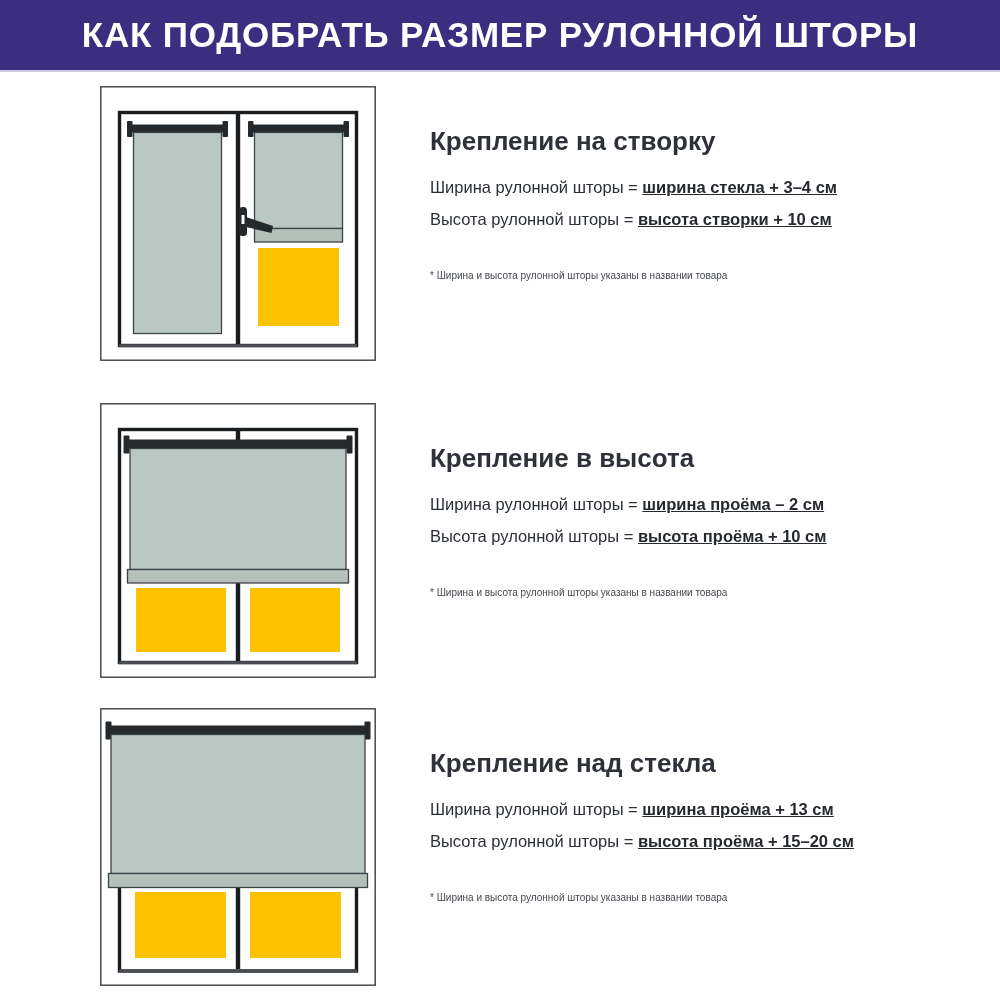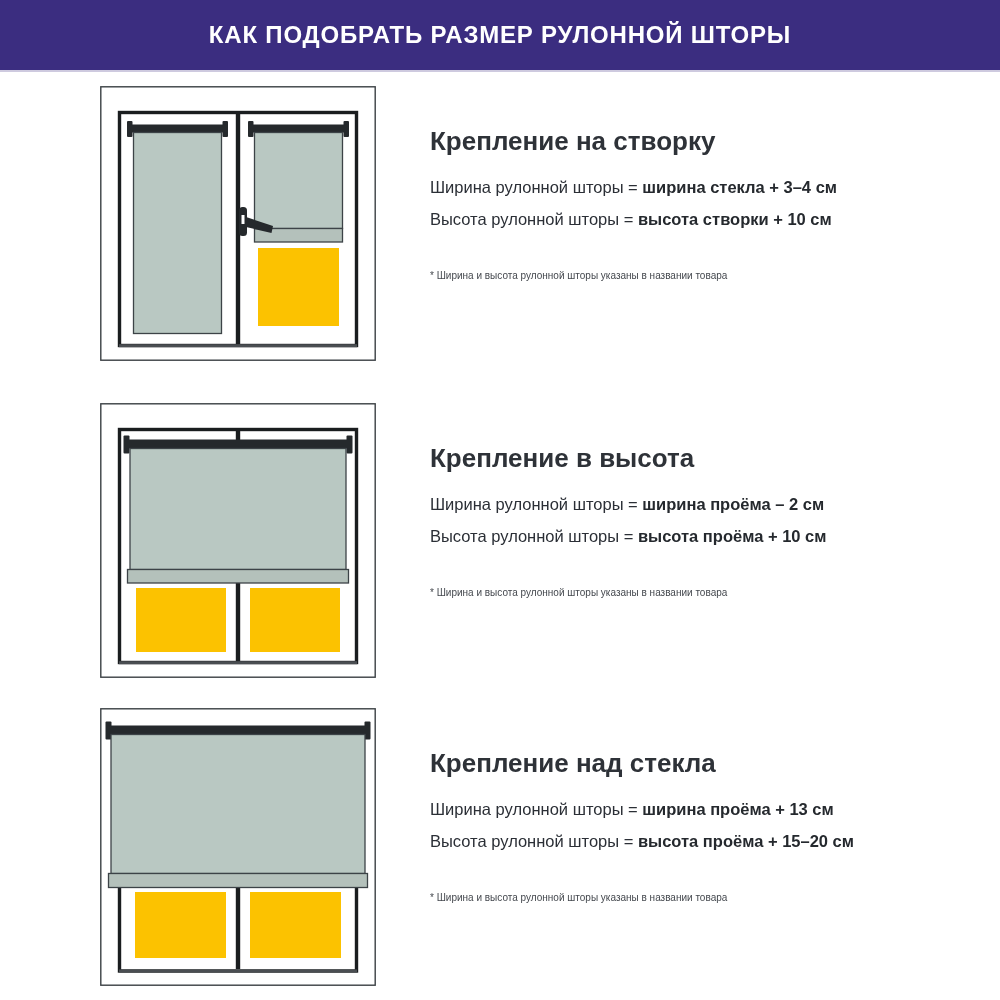--- a/index.html
+++ b/index.html
@@ -18,36 +18,36 @@
     font-family:"Liberation Sans","DejaVu Sans",sans-serif;overflow:hidden;}
   .page{position:relative;width:1000px;height:1000px;}
 
   header.banner{
     position:absolute;left:0;top:0;width:1000px;height:70px;
     background:var(--header-bg);
     display:flex;align-items:center;justify-content:center;
     box-shadow:0 2px 0 rgba(59,45,128,.25);
   }
   header.banner h1{
-    color:var(--header-text);font-size:24px;font-weight:700;
+    color:var(--header-text);font-size:35px;font-weight:700;
     letter-spacing:.8px;white-space:nowrap;
   }
 
   section.row{position:absolute;left:100px;width:800px;height:290px;}
   section.row .illu{position:absolute;left:0;top:0;display:block;}
   .copy{position:absolute;left:330px;top:0;width:470px;}
   .copy h2{
     position:absolute;left:0;top:40px;
     font-size:26px;font-weight:700;color:#2e3238;white-space:nowrap;
   }
   .formula{
     position:absolute;left:0;font-size:16.5px;color:var(--text-dark);
     white-space:nowrap;font-weight:400;
   }
-  .formula b{font-weight:700;color:#25292e;}
+  .formula b{font-weight:700;color:#25292e;text-decoration:underline;}
   .f1{top:92px;}
   .f2{top:124px;text-align:right;}
   .footnote{
     position:absolute;left:0;top:184px;
     font-size:10px;color:var(--text-muted);white-space:nowrap;
   }
 
   
   .obox{fill:#ffffff;stroke:#3b4044;stroke-width:1.4;}
   .frame{fill:none;stroke:var(--outline-dark);stroke-width:3.4;}

